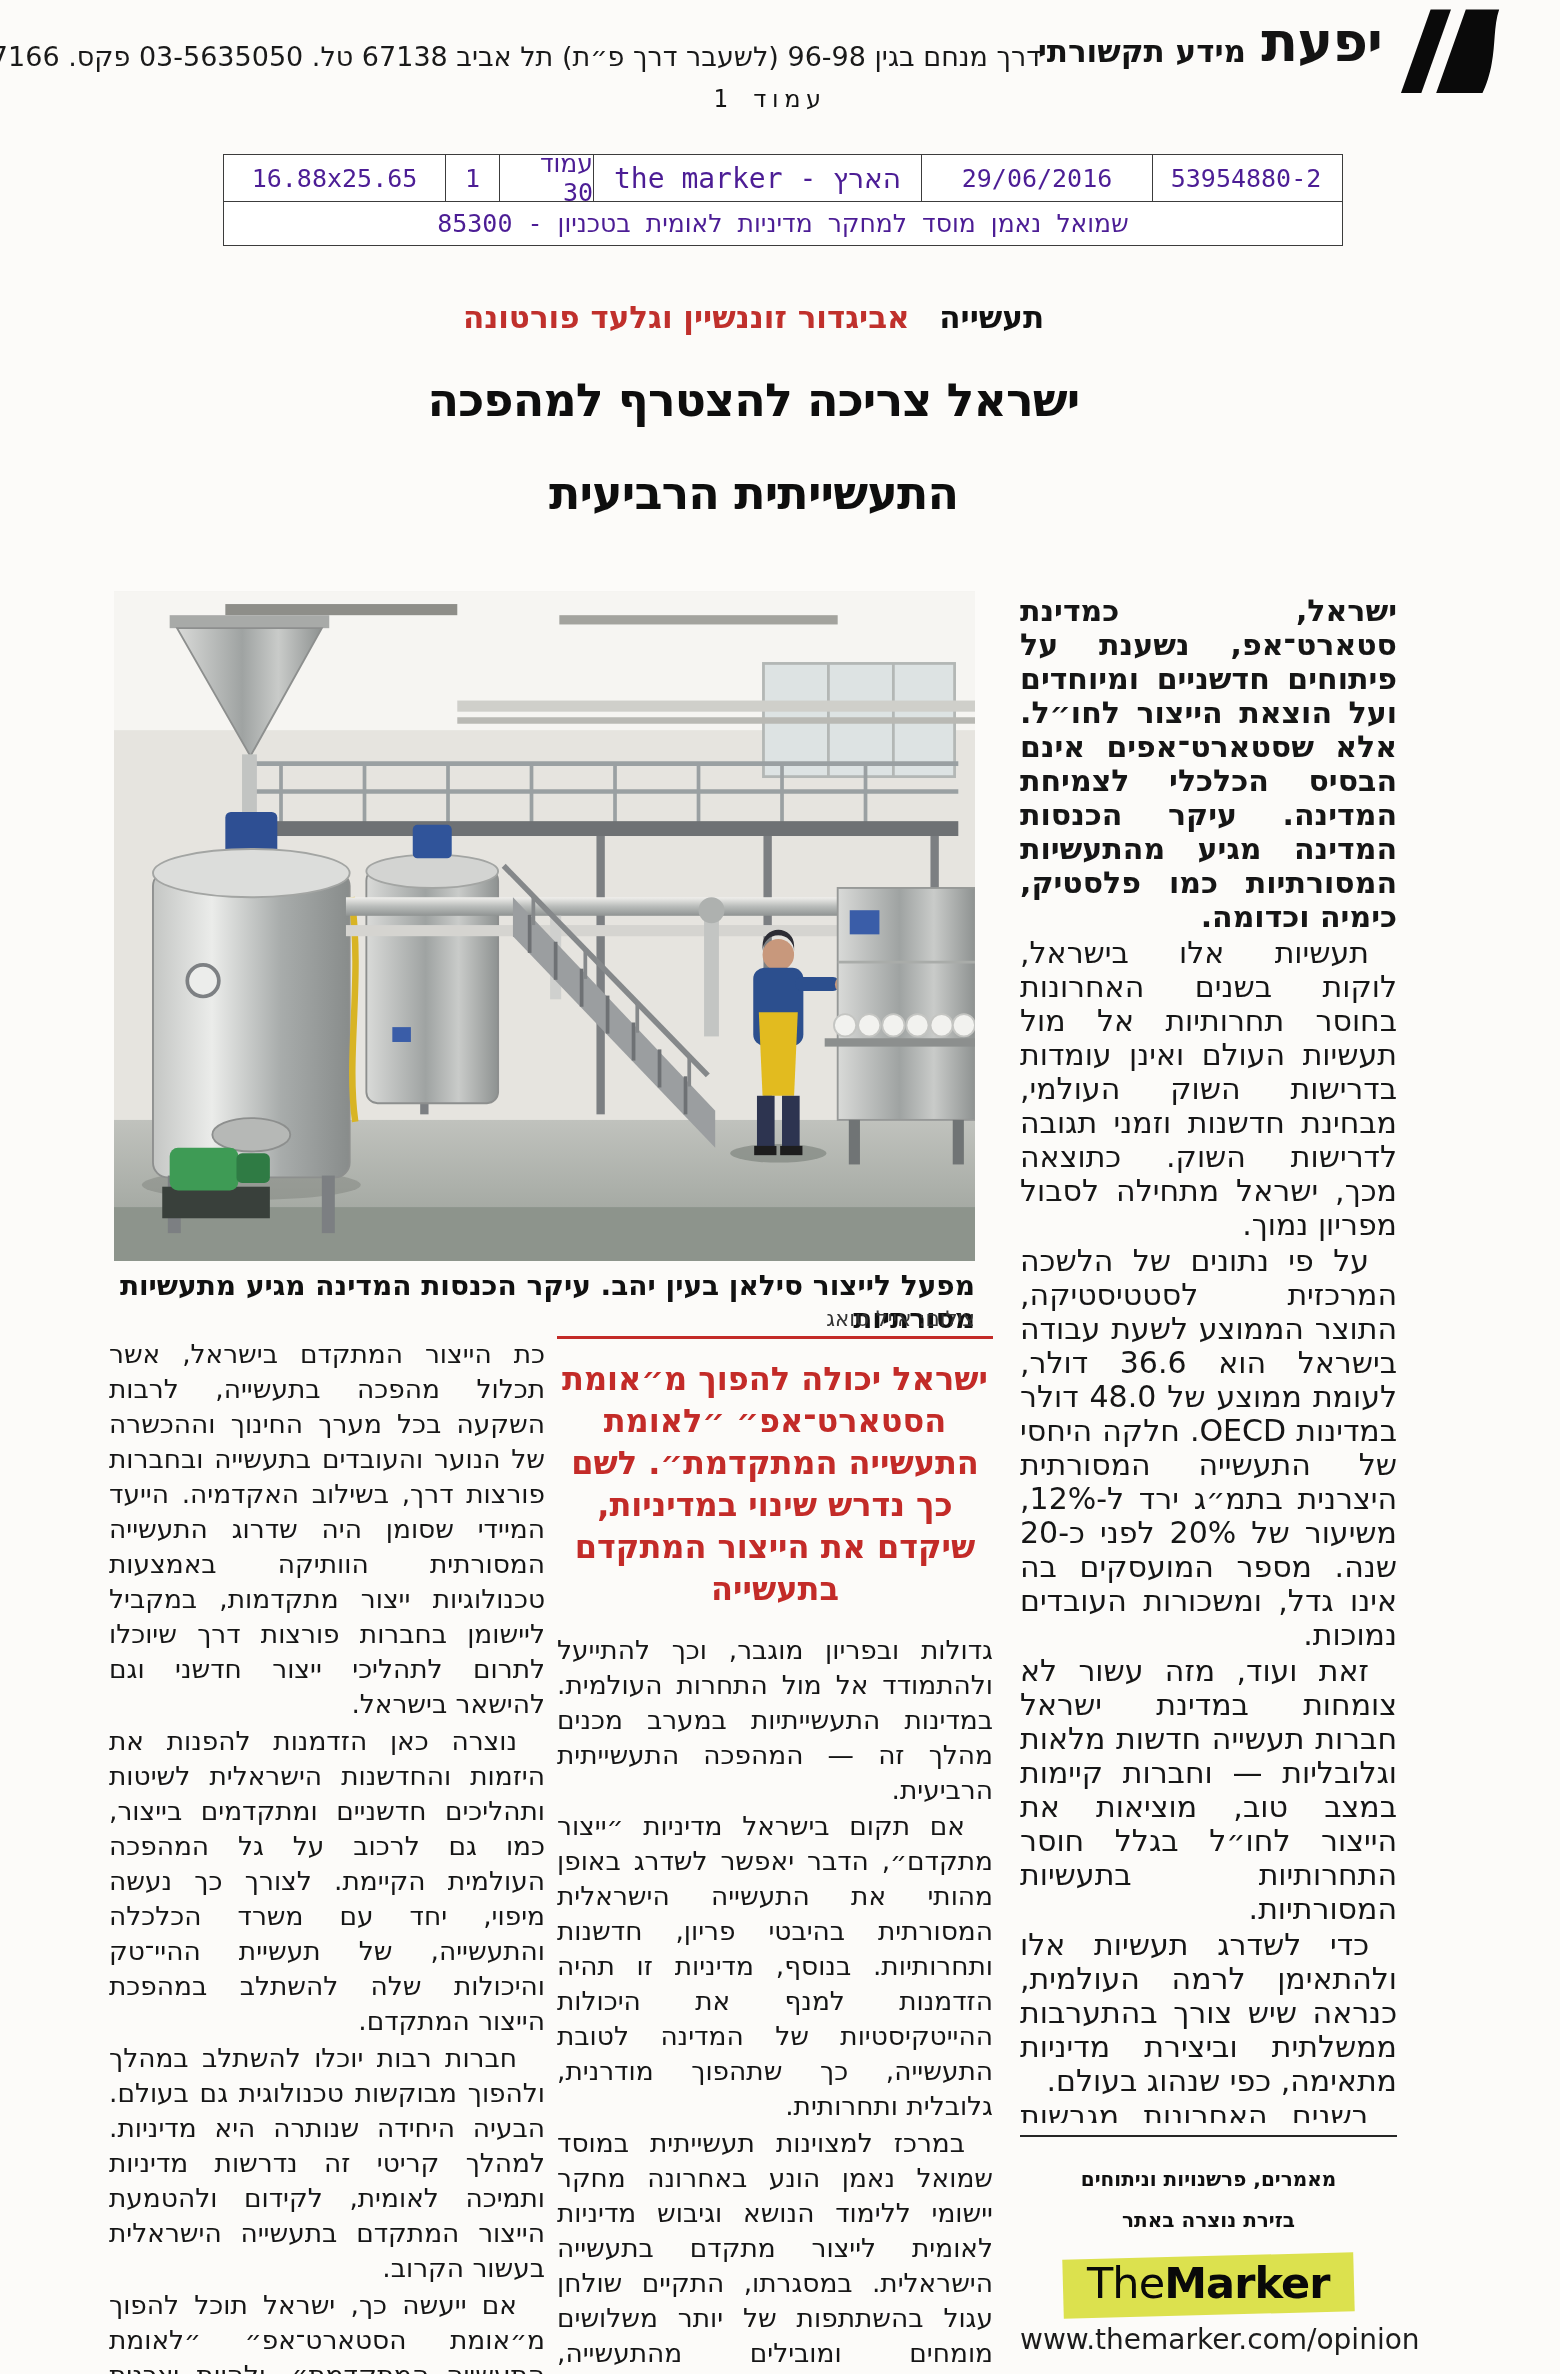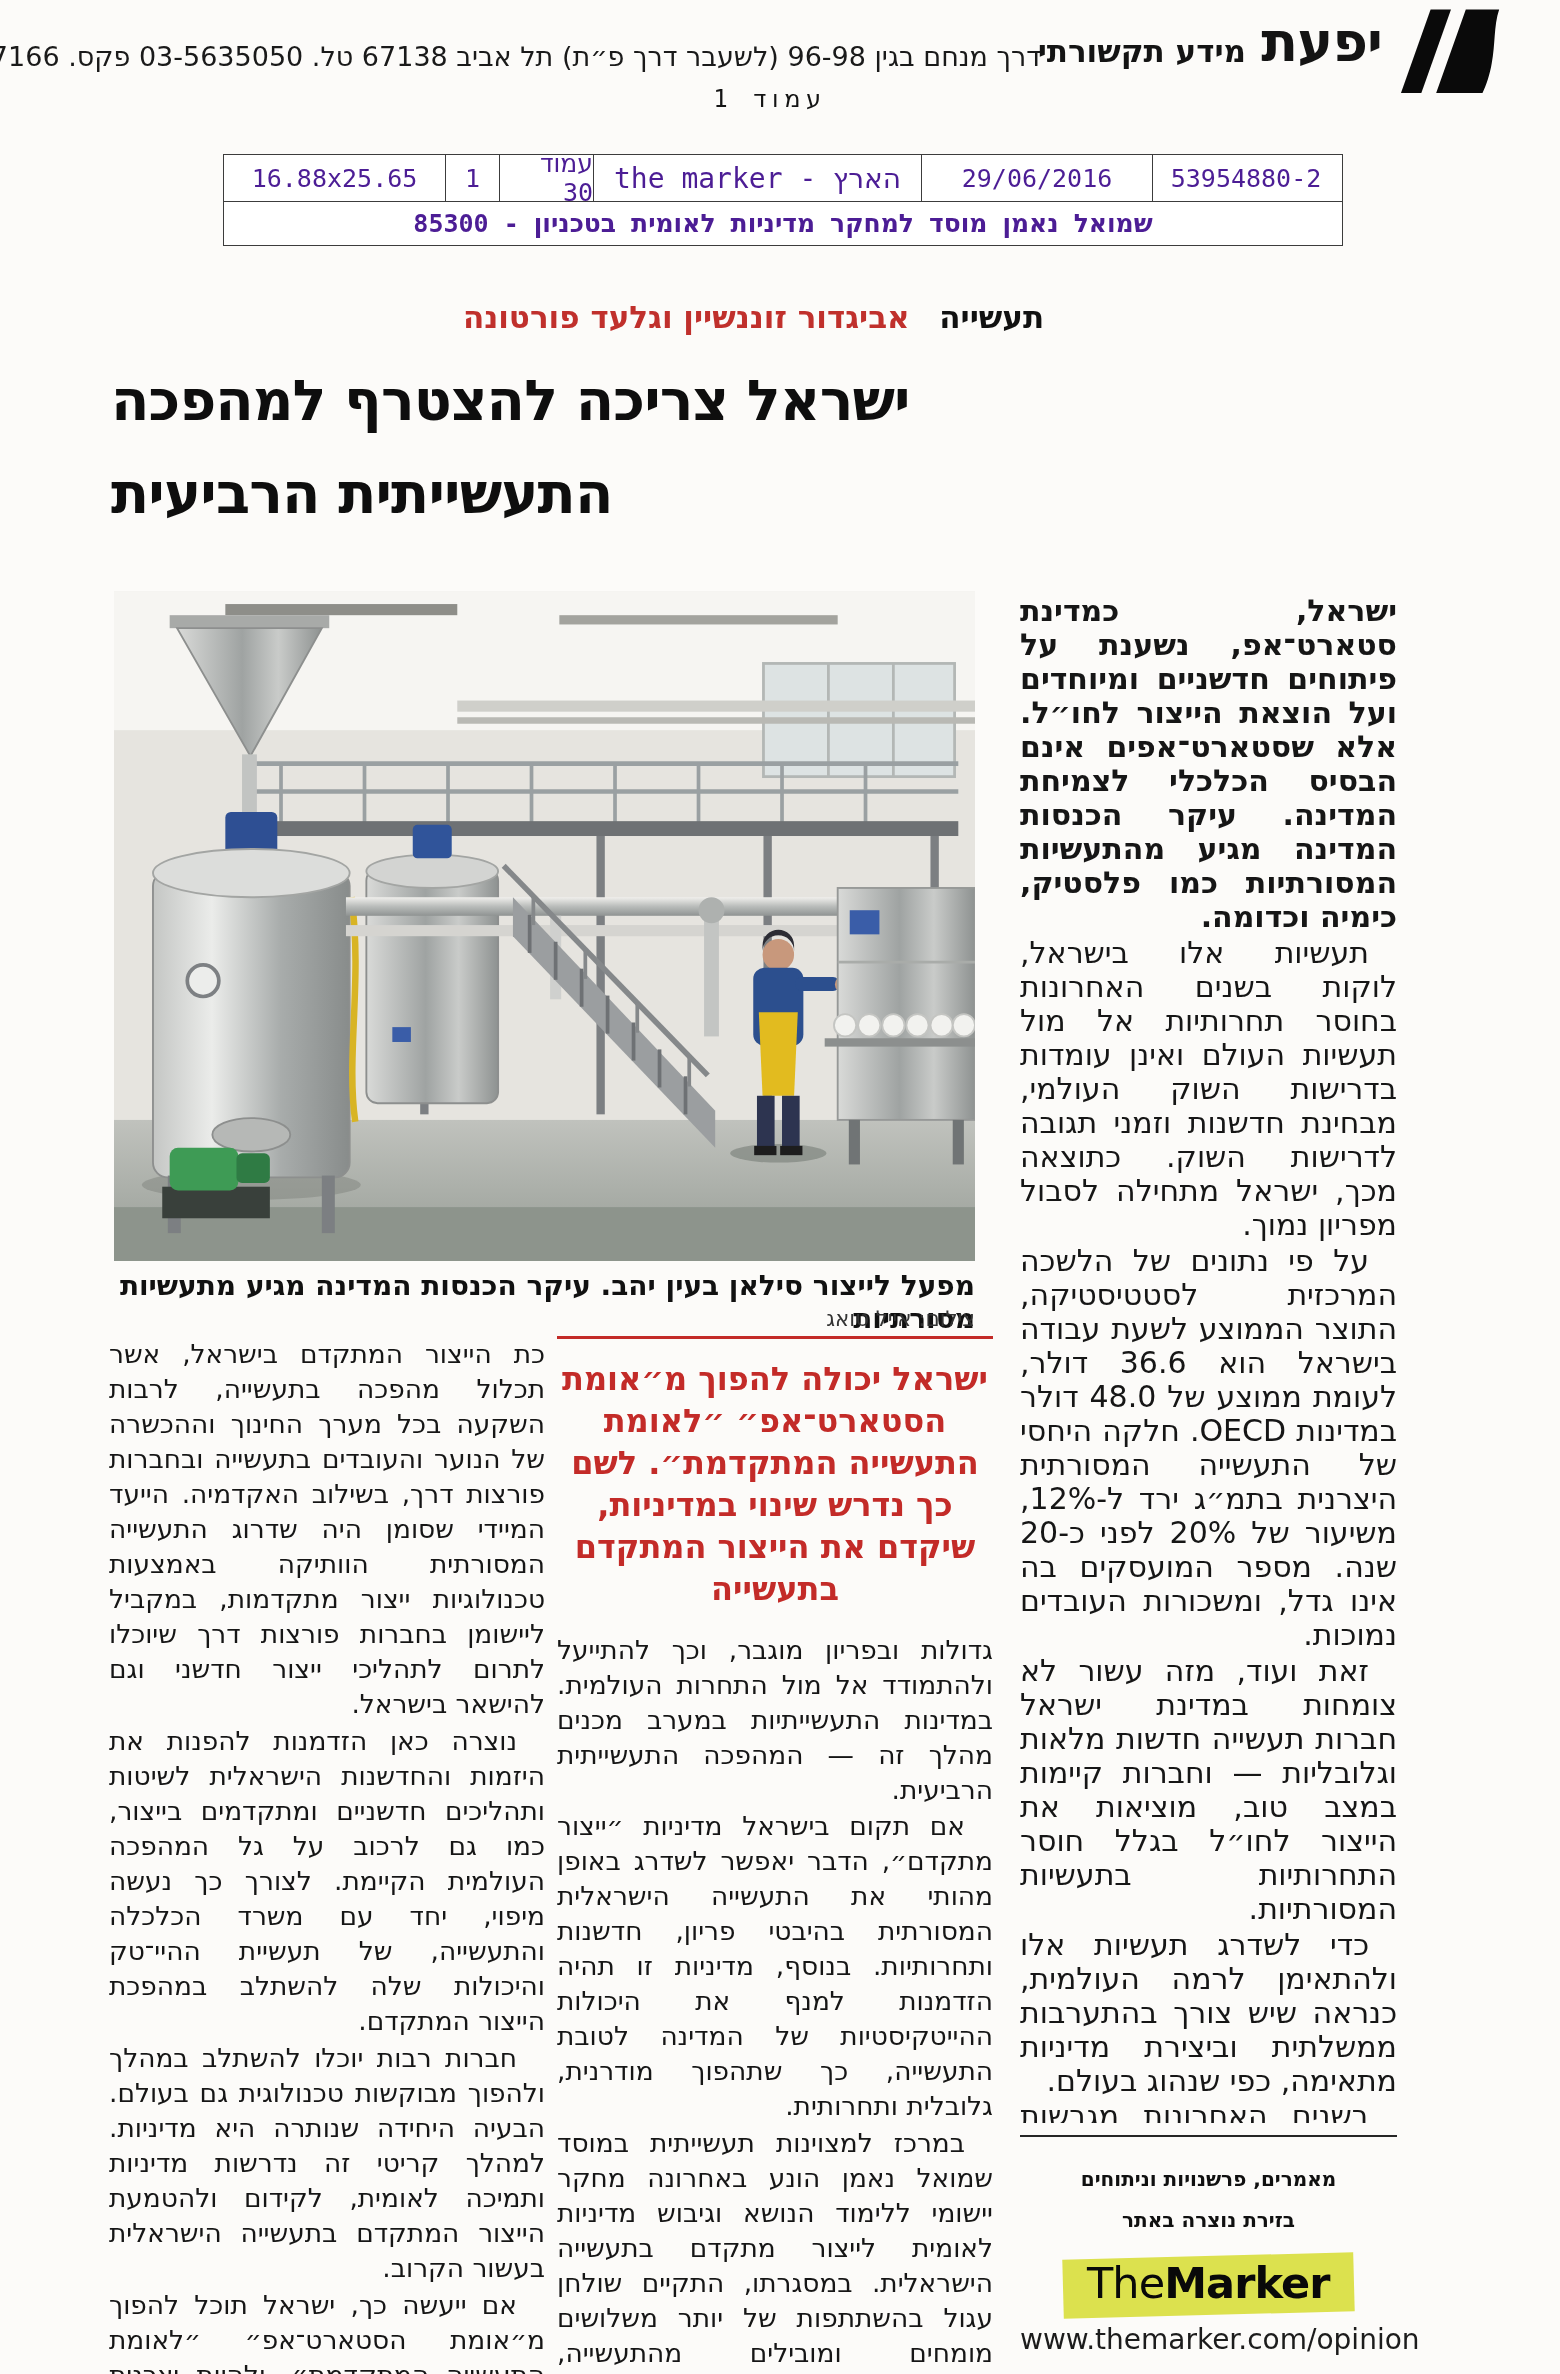--- a/index.html
+++ b/index.html
@@ -15,28 +15,28 @@
               font-family:"DejaVu Sans Mono","DejaVu Sans",monospace;font-size:24px;direction:rtl;letter-spacing:5.6px;}
 
   
   .clip-table{position:absolute;left:223px;top:154px;width:1118px;border:1.9px solid #3c3c3c;
               font-family:"DejaVu Sans Mono","DejaVu Sans",monospace;font-size:25px;color:#4c1d95;background:#fff;}
   .clip-row1{display:flex;height:46px;align-items:stretch;}
   .clip-cell{display:flex;align-items:center;justify-content:center;border-right:1.9px solid #3c3c3c;direction:rtl;}
   .clip-cell:last-child{border-right:none;}
   .c-size{width:221px;}.c-col{width:53px;}.c-page{width:93px;}
   .c-pub{width:327px;font-size:28px;}.c-date{width:230px;direction:ltr;}.c-ref{width:186px;direction:ltr;}
-  .clip-row2{border-top:1.9px solid #3c3c3c;height:43px;display:flex;align-items:center;justify-content:center;direction:rtl;font-weight:bold;}
+  .clip-row2{border-top:1.9px solid #3c3c3c;height:43px;display:flex;align-items:center;justify-content:center;direction:rtl;}
 
   
   .kicker-row{position:absolute;left:111px;top:299px;width:1285px;text-align:center;direction:rtl;font-size:31px;}
   .kicker-section{font-weight:800;color:#111;}
   .kicker-byline{color:#c0302c;font-weight:600;}
-  .headline{position:absolute;left:111px;top:354px;width:1285px;text-align:left;direction:rtl;
-            font-size:56px;font-weight:800;line-height:93px;letter-spacing:-0.9px;color:#0e0e0e;}
+  .headline{position:absolute;left:111px;top:354px;width:1285px;text-align:center;direction:rtl;
+            font-size:46px;font-weight:800;line-height:93px;letter-spacing:-0.9px;color:#0e0e0e;}
 
   
   .photo{position:absolute;left:114px;top:591px;width:861px;height:670px;background:#e8e6e2;overflow:hidden;}
   .caption{position:absolute;left:114px;top:1269px;width:861px;text-align:right;direction:rtl;
            font-size:28px;font-weight:800;color:#111;}
   .credit{position:absolute;left:114px;top:1306px;width:861px;direction:rtl;
           font-size:21.3px;color:#333;}
 
   
   .col{position:absolute;direction:rtl;text-align:justify;color:#161616;}

